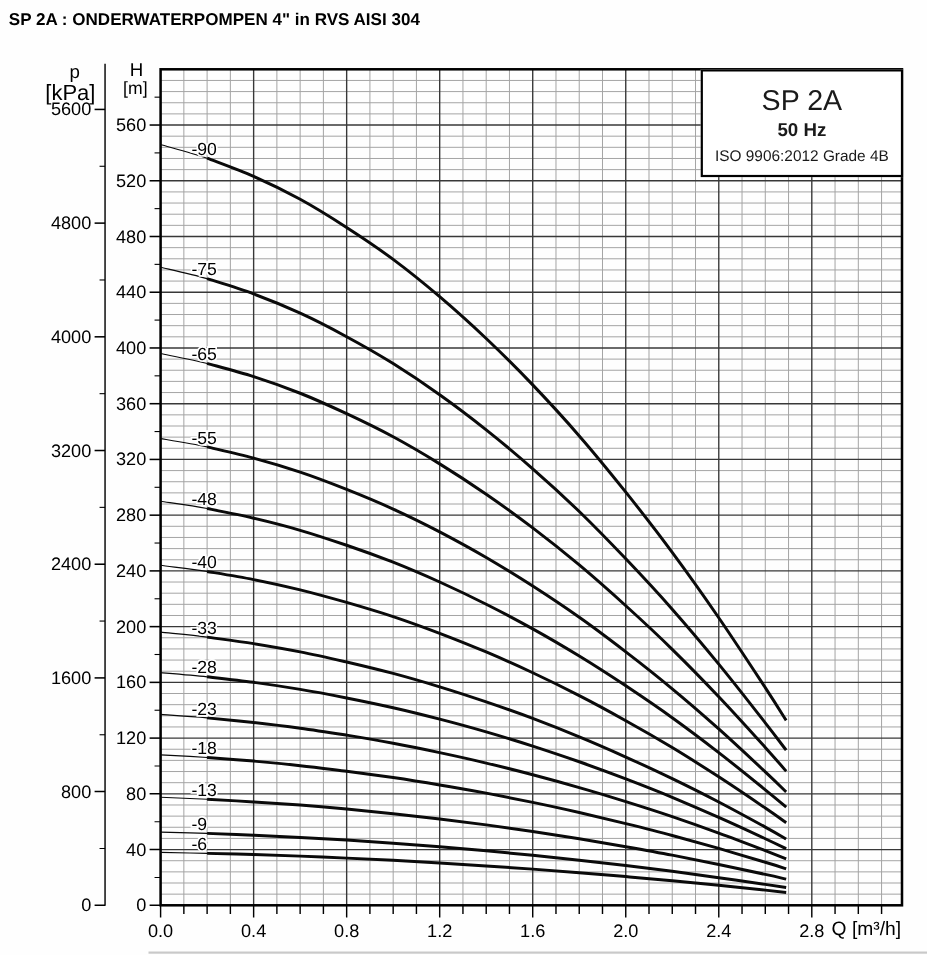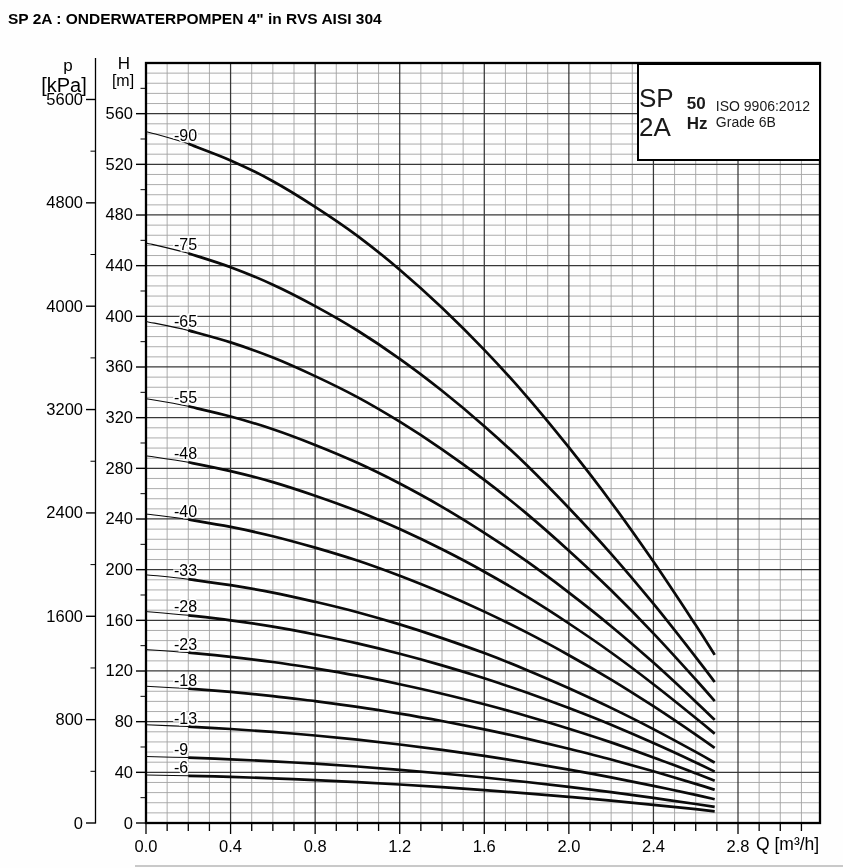--- a/index.html
+++ b/index.html
@@ -7,21 +7,21 @@
         font-family:"Liberation Sans","DejaVu Sans",sans-serif;color:#000;}
   .title{position:absolute;left:8px;top:10px;font-size:15.5px;font-weight:bold;color:#000;white-space:pre;}
   svg{position:absolute;left:0;top:0;}
   .axlab{position:absolute;color:#000;text-align:center;line-height:1;}
   .p-name{left:57px;top:57px;width:22px;font-size:17px;}
   .p-unit{left:36px;top:75px;width:56px;font-size:20px;}
   .h-name{left:112px;top:55px;width:24px;font-size:17px;}
   .h-unit{left:102px;top:73px;width:42px;font-size:16px;}
   .q-label{left:756px;top:836px;width:90px;font-size:17.5px;text-align:left;}
   .legend{position:absolute;left:637px;top:63px;width:184px;height:98px;box-sizing:border-box;
-          background:#fff;border:2px solid #000;display:flex;flex-direction:row;
+          background:#fff;border:2px solid #000;display:flex;flex-direction:column;
           align-items:center;justify-content:center;z-index:5;}
   .legend .model{font-size:26px;color:#1a1a1a;line-height:1.1;margin-top:2px;}
   .legend .freq{font-size:17px;color:#1a1a1a;margin-top:4px;font-weight:bold;}
   .legend .standard{font-size:14px;color:#1a1a1a;margin-top:4px;}
   .bottom-rule{position:absolute;left:135px;top:865px;width:708px;height:2px;background:#c9c9c9;}
 </style>
 </head>
 <body>
 
 <div class="page">
@@ -310,17 +310,17 @@
 
   <div class="axlab p-name">p</div>
   <div class="axlab p-unit">[kPa]</div>
   <div class="axlab h-name">H</div>
   <div class="axlab h-unit">[m]</div>
   <div class="axlab q-label">Q [m³/h]</div>
 
   <div class="legend">
     <div class="model">SP 2A</div>
     <div class="freq">50 Hz</div>
-    <div class="standard">ISO 9906:2012 Grade 6B</div>
+    <div class="standard">ISO 9906:2012 Grade 4B</div>
   </div>
 
   <div class="bottom-rule"></div>
 </div>
 
 </body></html>

